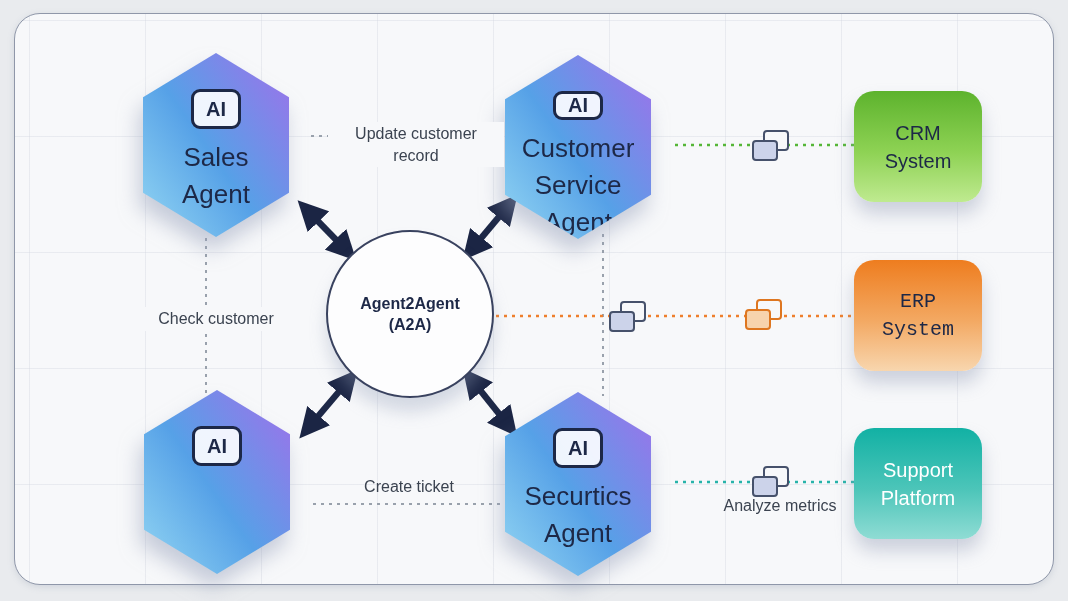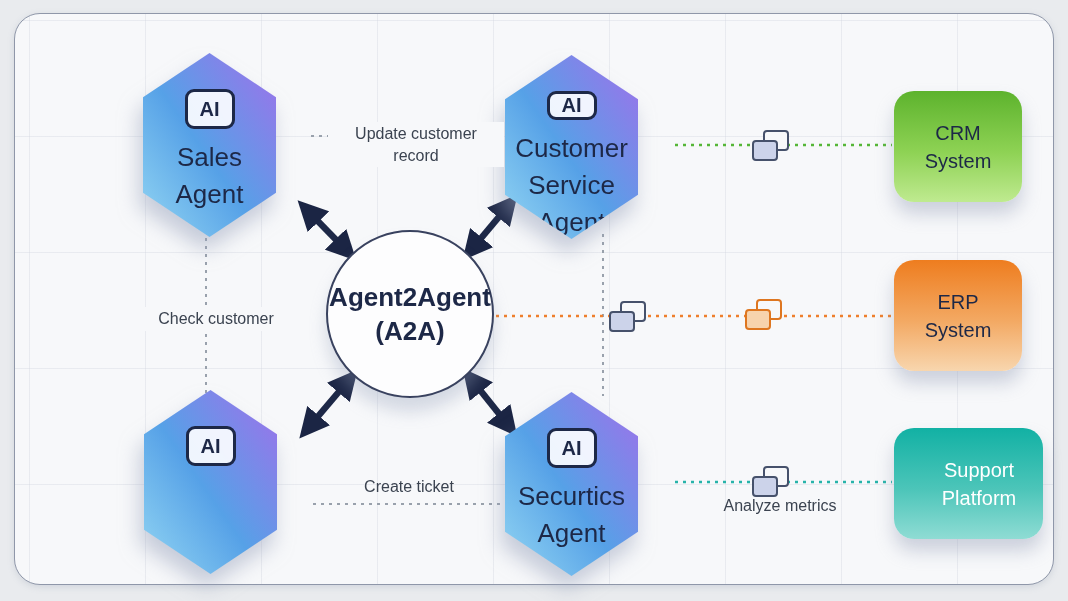--- a/index.html
+++ b/index.html
@@ -18,21 +18,21 @@
       var(--card-bg,#f7f8fa);
     background-size:116px 116px,116px 116px,auto;
     background-position:14px 6px,14px 6px,0 0;
     border:1.5px solid #8f97a9;
     border-radius:26px;
     box-shadow:0 2px 6px rgba(140,150,170,.25);
   }
   svg.overlay{position:absolute;left:0;top:0;z-index:1;pointer-events:none;}
 
   
-  .hex-wrap{position:absolute;width:133px;height:184px;z-index:2;
+  .hex-wrap{position:absolute;width:146px;height:184px;z-index:2;
     filter:drop-shadow(-4px 14px 10px rgba(150,160,185,.5));}
   .hex{
     width:100%;height:100%;
     clip-path:polygon(50% 0,100% 24%,100% 76%,50% 100%,0 76%,0 24%);
     background:linear-gradient(55deg,#8ed2f2 4%,#56a1e7 46%,#9b73ea 96%);
     display:flex;flex-direction:column;align-items:center;
     padding-top:36px;box-sizing:border-box;
   }
   .hex-sales{left:128px;top:39px;}
   .hex-customer-service{left:490px;top:41px;}
@@ -50,33 +50,33 @@
   }
 
   
   .circle{
     position:absolute;left:311px;top:216px;width:168px;height:168px;z-index:2;
     border-radius:50%;background:#fdfdfe;border:2.5px solid #39425f;
     box-shadow:0 14px 16px rgba(150,160,185,.35);
     display:flex;align-items:center;justify-content:center;text-align:center;
     box-sizing:border-box;
   }
-  .circle-text{font-size:26px;font-weight:bold;color:var(--navy,#1d2847);line-height:1.32;}
+  .circle-text{font-size:16px;font-weight:bold;color:var(--navy,#1d2847);line-height:1.32;}
 
   
   .sysbox{
-    position:absolute;left:879px;width:128px;height:111px;z-index:2;
+    position:absolute;left:839px;width:128px;height:111px;z-index:2;
     border-radius:20px;display:flex;align-items:center;justify-content:center;
     text-align:center;font-size:20px;font-weight:500;color:var(--navy,#1d2847);
     line-height:1.4;box-shadow:0 12px 18px rgba(150,160,185,.45);
   }
   .sysbox span{width:96px;}
   .sys-crm{top:77px;background:linear-gradient(180deg,#5db32d 0%,#8ed254 55%,#bfea90 100%);}
-  .sys-erp{top:246px;background:linear-gradient(180deg,#ee7d1f 0%,#f3a963 55%,#f8d6ae 100%);}
-  .sys-support{top:414px;background:linear-gradient(180deg,#12b1a4 0%,#4cc5b9 55%,#8fdcd4 100%);color:#fff;padding-left:21px;}
+  .sys-erp{top:246px;background:linear-gradient(180deg,#ee7d1f 0%,#f3a963 55%,#f8d6ae 100%);font-family:Liberation Mono, monospace;}
+  .sys-support{top:414px;background:linear-gradient(180deg,#12b1a4 0%,#4cc5b9 55%,#8fdcd4 100%);color:#fff;}
 
   
   .edge-label{
     position:absolute;z-index:3;text-align:center;
     font-size:16px;color:#3b4350;line-height:1.35;
   }
   .masked{background:var(--card-bg,#f7f8fa);padding:1px 6px;}
   .lbl-update{left:313px;top:108px;width:164px;}
   .lbl-check{left:120px;top:293px;width:150px;}
   .lbl-create{left:310px;top:462px;width:168px;background:transparent;}

